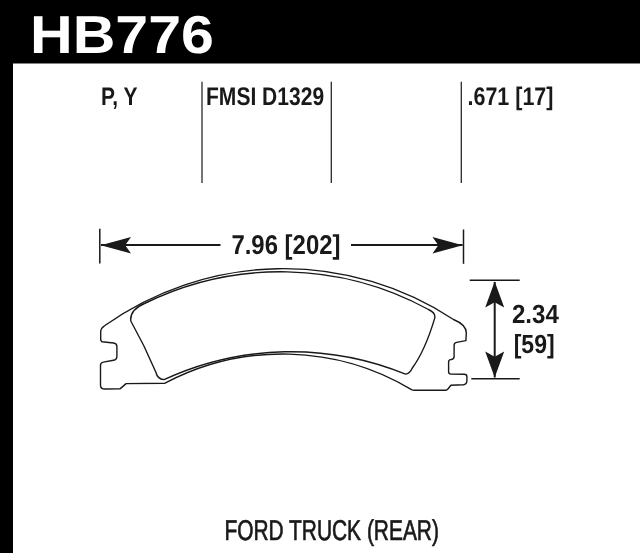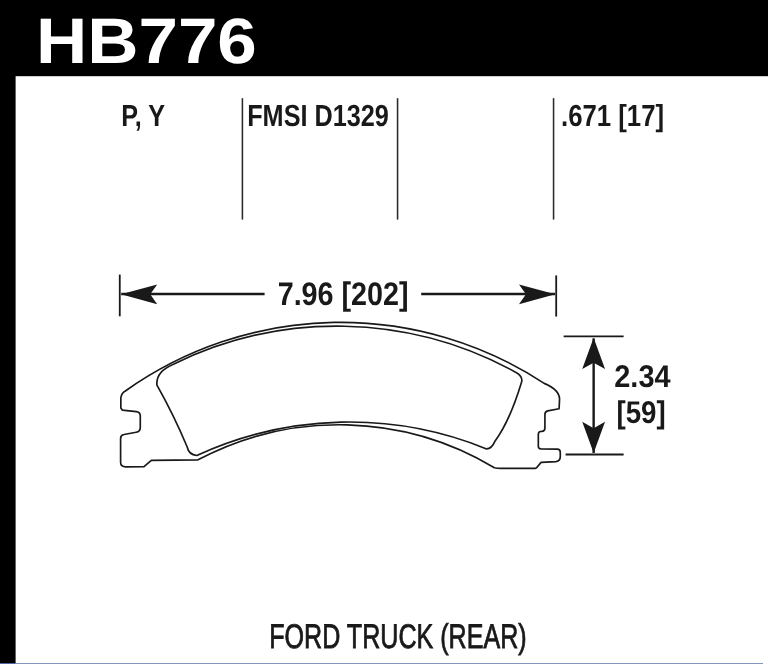--- a/index.html
+++ b/index.html
@@ -1,16 +1,16 @@
 <!DOCTYPE html>
 <html><head>
 <meta charset="utf-8">
 <style>
   html,body{margin:0;padding:0;background:#000;}
-  #page{position:relative;width:640px;height:553px;background:#1d4ed8;overflow:hidden;will-change:transform;}
+  #page{position:relative;width:640px;height:553px;background:#737373;overflow:hidden;will-change:transform;}
   svg{position:absolute;left:0;top:0;}
   text{font-family:"Liberation Sans",sans-serif;text-rendering:geometricPrecision;-webkit-font-smoothing:antialiased;}
 </style>
 </head>
 <body>
 <div id="page">
 <svg width="640" height="553" viewBox="0 0 640 553">
   <rect x="0" y="0" width="640" height="553" fill="#000"></rect>
   <rect x="13" y="63.5" width="627" height="489.5" fill="#fff"></rect>
 

